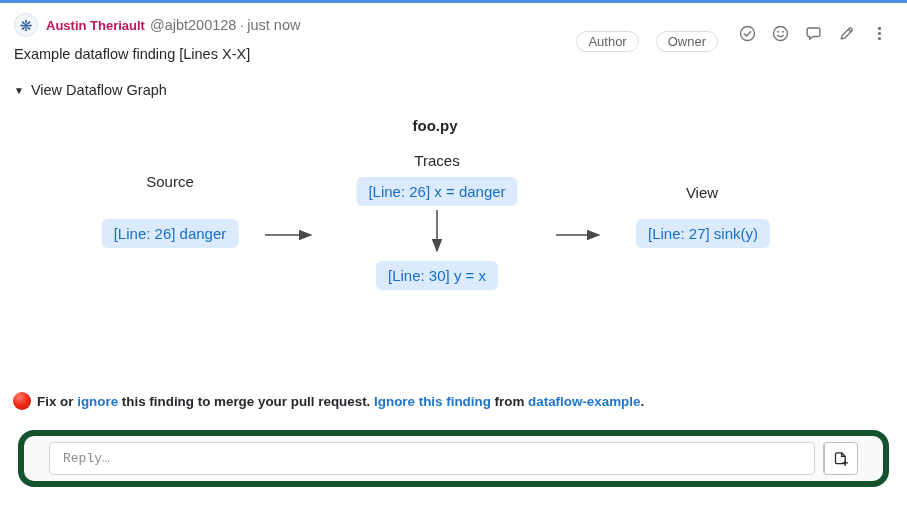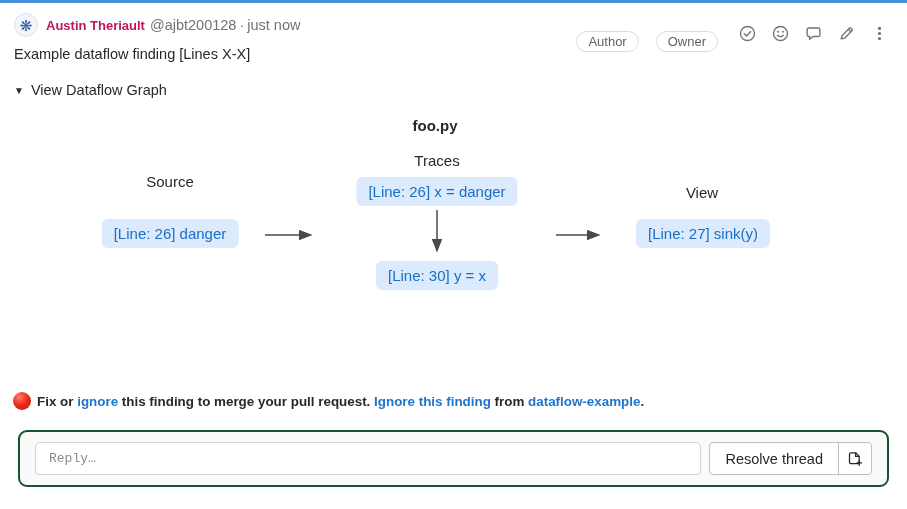--- a/index.html
+++ b/index.html
@@ -52,22 +52,22 @@
     font-size:13.4px; font-weight:bold; color:#28272d; white-space:pre-wrap; }
   .danger-dot {
     width:18px; height:18px; border-radius:50%; margin-right:6px; flex:0 0 auto;
     background:radial-gradient(circle at 35% 28%, #ff7d6e 0%, #ee2917 48%, #b3170c 100%);
   }
   .notice a { color:#1f75cb; text-decoration:none; cursor:pointer; }
 
   
   .reply-panel {
     position:absolute; left:18px; top:430px; width:871px; height:57px;
-    background:#fafafa; border:2px solid #14532d; border-radius:9px;
-    display:flex; align-items:center; padding:0 15px;
+    background:#fafafa; border:6px solid #14532d; border-radius:16px;
+    display:flex; align-items:center; padding:0 25px;
   }
   .reply-input {
     flex:1; height:33px; background:#fff; border:1px solid #d4d4d8; border-radius:4px;
     font-family:"Liberation Mono","DejaVu Sans Mono",monospace; font-size:13px; color:#28272d;
     padding:0 13px; outline:none; margin-right:8px;
   }
   .reply-input::placeholder { color:#8a8a8f; opacity:1; }
   .btn-group { display:flex; align-items:stretch; height:33px; background:#fff;
     border:1px solid #bfbfc3; border-radius:4px; overflow:hidden; }
   .btn-label { display:flex; align-items:center; padding:0 15px; font-size:14.5px; color:#28272d; cursor:pointer; }
@@ -162,21 +162,20 @@
 </svg>
 
 <div class="notice">
   <span class="danger-dot"></span>
   <span><span>Fix or </span><a>ignore</a><span> this finding to merge your pull request. </span><a>Ignore this finding</a><span> from </span><a>dataflow-example</a><span>.</span></span>
 </div>
 
 <div class="reply-panel">
   <input class="reply-input" type="text" placeholder="Reply…" style="">
   <div class="btn-group">
-    <span class="btn-label">Resolve thread</span>
     <span class="btn-sep"></span>
     <span class="btn-icon">
       <svg width="16" height="16" viewBox="0 0 16 16" fill="none" stroke="#28272d" stroke-width="1.3">
         <path d="M4 1.8 h4.6 l3.6 3.6 v5.8 a1.5 1.5 0 0 1 -1.5 1.5 h-6.7 a1.5 1.5 0 0 1 -1.5 -1.5 V3.3 a1.5 1.5 0 0 1 1.5 -1.5 z" stroke-linejoin="round"></path>
         <path d="M8.6 1.8 v3.6 h3.6"></path>
         <path d="M12.2 9.6 v4.6 M9.9 11.9 h4.6" stroke-width="1.4" stroke-linecap="round"></path>
       </svg>
     </span>
   </div>
 </div>

